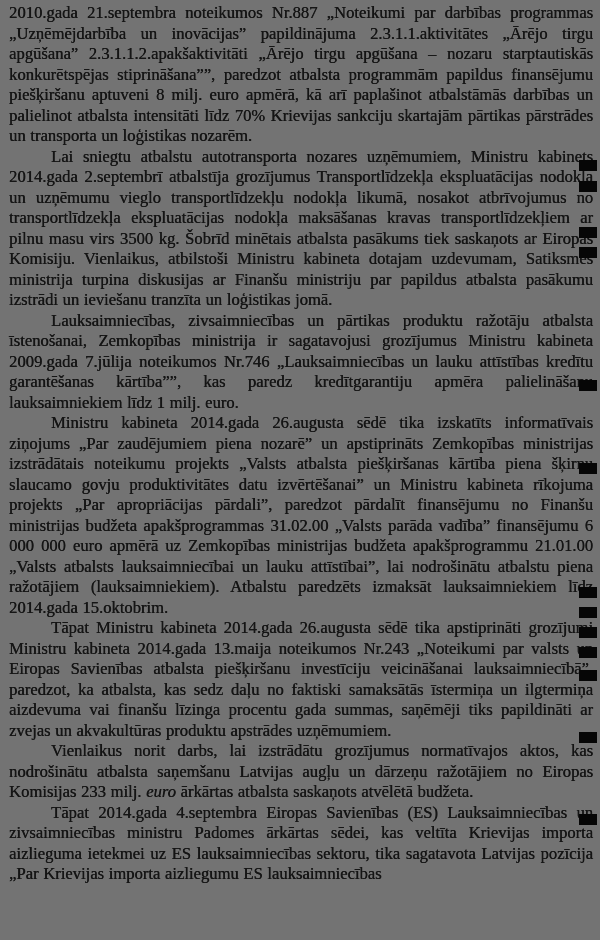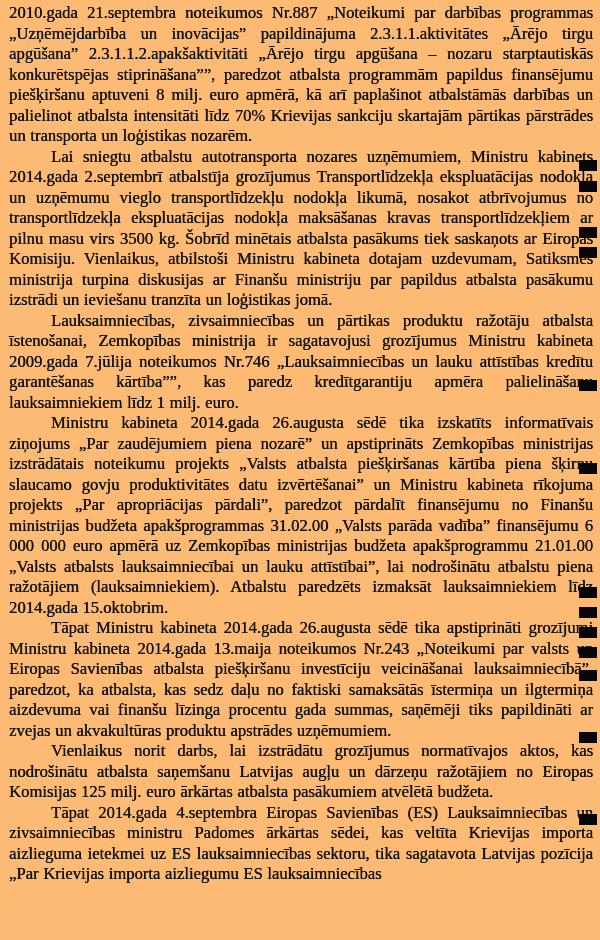--- a/index.html
+++ b/index.html
@@ -1,53 +1,53 @@
 <!DOCTYPE html>
 <html><head>
 <meta charset="utf-8">
 <style>
   html,body{margin:0;padding:0;background:#ffffff;}
   .page{
     position:relative;
     width:600px;height:940px;
-    background:#fdba74;
+    background:#737373;
     overflow:hidden;
     font-family:"Liberation Serif", serif;
   }
   .textblock{
     position:absolute;
     left:9px; right:7px; top:3px;
     text-align:justify;
     font-size:16.6px;
     line-height:20.5px;
     color:#151515;
     text-shadow:0.35px 0 0 currentColor; 
     word-spacing:0.5px;
   }
   .textblock p{margin:0;text-indent:42px;}
   .textblock p.noindent{text-indent:0;}
-  .run-italic{}
+  .run-italic{font-style:italic;}
   .scan-mark{
     position:absolute;
     left:579px;
     width:18px;height:11px;
     background:#060606;
   }
 </style>
 </head>
 <body>
 
 <div class="page">
   <div class="textblock">
       <p class="noindent"><span>2010.gada 21.septembra noteikumos Nr.887 „Noteikumi par darbības programmas „Uzņēmējdarbība un inovācijas” papildinājuma 2.3.1.1.aktivitātes „Ārējo tirgu apgūšana” 2.3.1.1.2.apakšaktivitāti „Ārējo tirgu apgūšana – nozaru starptautiskās konkurētspējas stiprināšana””, paredzot atbalsta programmām papildus finansējumu piešķiršanu aptuveni 8 milj. euro apmērā, kā arī paplašinot atbalstāmās darbības un palielinot atbalsta intensitāti līdz 70% Krievijas sankciju skartajām pārtikas pārstrādes un transporta un loģistikas nozarēm.</span></p>
       <p><span>Lai sniegtu atbalstu autotransporta nozares uzņēmumiem, Ministru kabinets 2014.gada 2.septembrī atbalstīja grozījumus Transportlīdzekļa ekspluatācijas nodokļa un uzņēmumu vieglo transportlīdzekļu nodokļa likumā, nosakot atbrīvojumus no transportlīdzekļa ekspluatācijas nodokļa maksāšanas kravas transportlīdzekļiem ar pilnu masu virs 3500 kg. Šobrīd minētais atbalsta pasākums tiek saskaņots ar Eiropas Komisiju. Vienlaikus, atbilstoši Ministru kabineta dotajam uzdevumam, Satiksmes ministrija turpina diskusijas ar Finanšu ministriju par papildus atbalsta pasākumu izstrādi un ieviešanu tranzīta un loģistikas jomā.</span></p>
       <p><span>Lauksaimniecības, zivsaimniecības un pārtikas produktu ražotāju atbalsta īstenošanai, Zemkopības ministrija ir sagatavojusi grozījumus Ministru kabineta 2009.gada 7.jūlija noteikumos Nr.746 „Lauksaimniecības un lauku attīstības kredītu garantēšanas kārtība””, kas paredz kredītgarantiju apmēra palielināšanu lauksaimniekiem līdz 1 milj. euro.</span></p>
       <p><span>Ministru kabineta 2014.gada 26.augusta sēdē tika izskatīts informatīvais ziņojums „Par zaudējumiem piena nozarē” un apstiprināts Zemkopības ministrijas izstrādātais noteikumu projekts „Valsts atbalsta piešķiršanas kārtība piena šķirņu slaucamo govju produktivitātes datu izvērtēšanai” un Ministru kabineta rīkojuma projekts „Par apropriācijas pārdali”, paredzot pārdalīt finansējumu no Finanšu ministrijas budžeta apakšprogrammas 31.02.00 „Valsts parāda vadība” finansējumu 6 000 000 euro apmērā uz Zemkopības ministrijas budžeta apakšprogrammu 21.01.00 „Valsts atbalsts lauksaimniecībai un lauku attīstībai”, lai nodrošinātu atbalstu piena ražotājiem (lauksaimniekiem). Atbalstu paredzēts izmaksāt lauksaimniekiem līdz 2014.gada 15.oktobrim.</span></p>
       <p><span>Tāpat Ministru kabineta 2014.gada 26.augusta sēdē tika apstiprināti grozījumi Ministru kabineta 2014.gada 13.maija noteikumos Nr.243 „Noteikumi par valsts un Eiropas Savienības atbalsta piešķiršanu investīciju veicināšanai lauksaimniecībā”, paredzot, ka atbalsta, kas sedz daļu no faktiski samaksātās īstermiņa un ilgtermiņa aizdevuma vai finanšu līzinga procentu gada summas, saņēmēji tiks papildināti ar zvejas un akvakultūras produktu apstrādes uzņēmumiem.</span></p>
-      <p><span>Vienlaikus norit darbs, lai izstrādātu grozījumus normatīvajos aktos, kas nodrošinātu atbalsta saņemšanu Latvijas augļu un dārzeņu ražotājiem no Eiropas Komisijas 125 milj. </span><span class="run-italic">euro</span><span> ārkārtas atbalsta pasākumiem atvēlētā budžeta.</span></p>
+      <p><span>Vienlaikus norit darbs, lai izstrādātu grozījumus normatīvajos aktos, kas nodrošinātu atbalsta saņemšanu Latvijas augļu un dārzeņu ražotājiem no Eiropas Komisijas 233 milj. </span><span class="run-italic">euro</span><span> ārkārtas atbalsta saskaņots atvēlētā budžeta.</span></p>
       <p><span>Tāpat 2014.gada 4.septembra Eiropas Savienības (ES) Lauksaimniecības un zivsaimniecības ministru Padomes ārkārtas sēdei, kas veltīta Krievijas importa aizlieguma ietekmei uz ES lauksaimniecības sektoru, tika sagatavota Latvijas pozīcija „Par Krievijas importa aizliegumu ES lauksaimniecības</span></p>
     </div>
 <div class="scan-mark" style="top: 160px; background: rgb(6, 6, 6);"></div>
     <div class="scan-mark" style="top: 181px; background: rgb(6, 6, 6);"></div>
     <div class="scan-mark" style="top: 227px; background: rgb(6, 6, 6);"></div>
     <div class="scan-mark" style="top: 247px; background: rgb(6, 6, 6);"></div>
     <div class="scan-mark" style="top: 380px; background: rgb(6, 6, 6);"></div>
     <div class="scan-mark" style="top: 463px; background: rgb(6, 6, 6);"></div>
     <div class="scan-mark" style="top: 587px; background: rgb(6, 6, 6);"></div>
     <div class="scan-mark" style="top: 607px; background: rgb(6, 6, 6);"></div>

